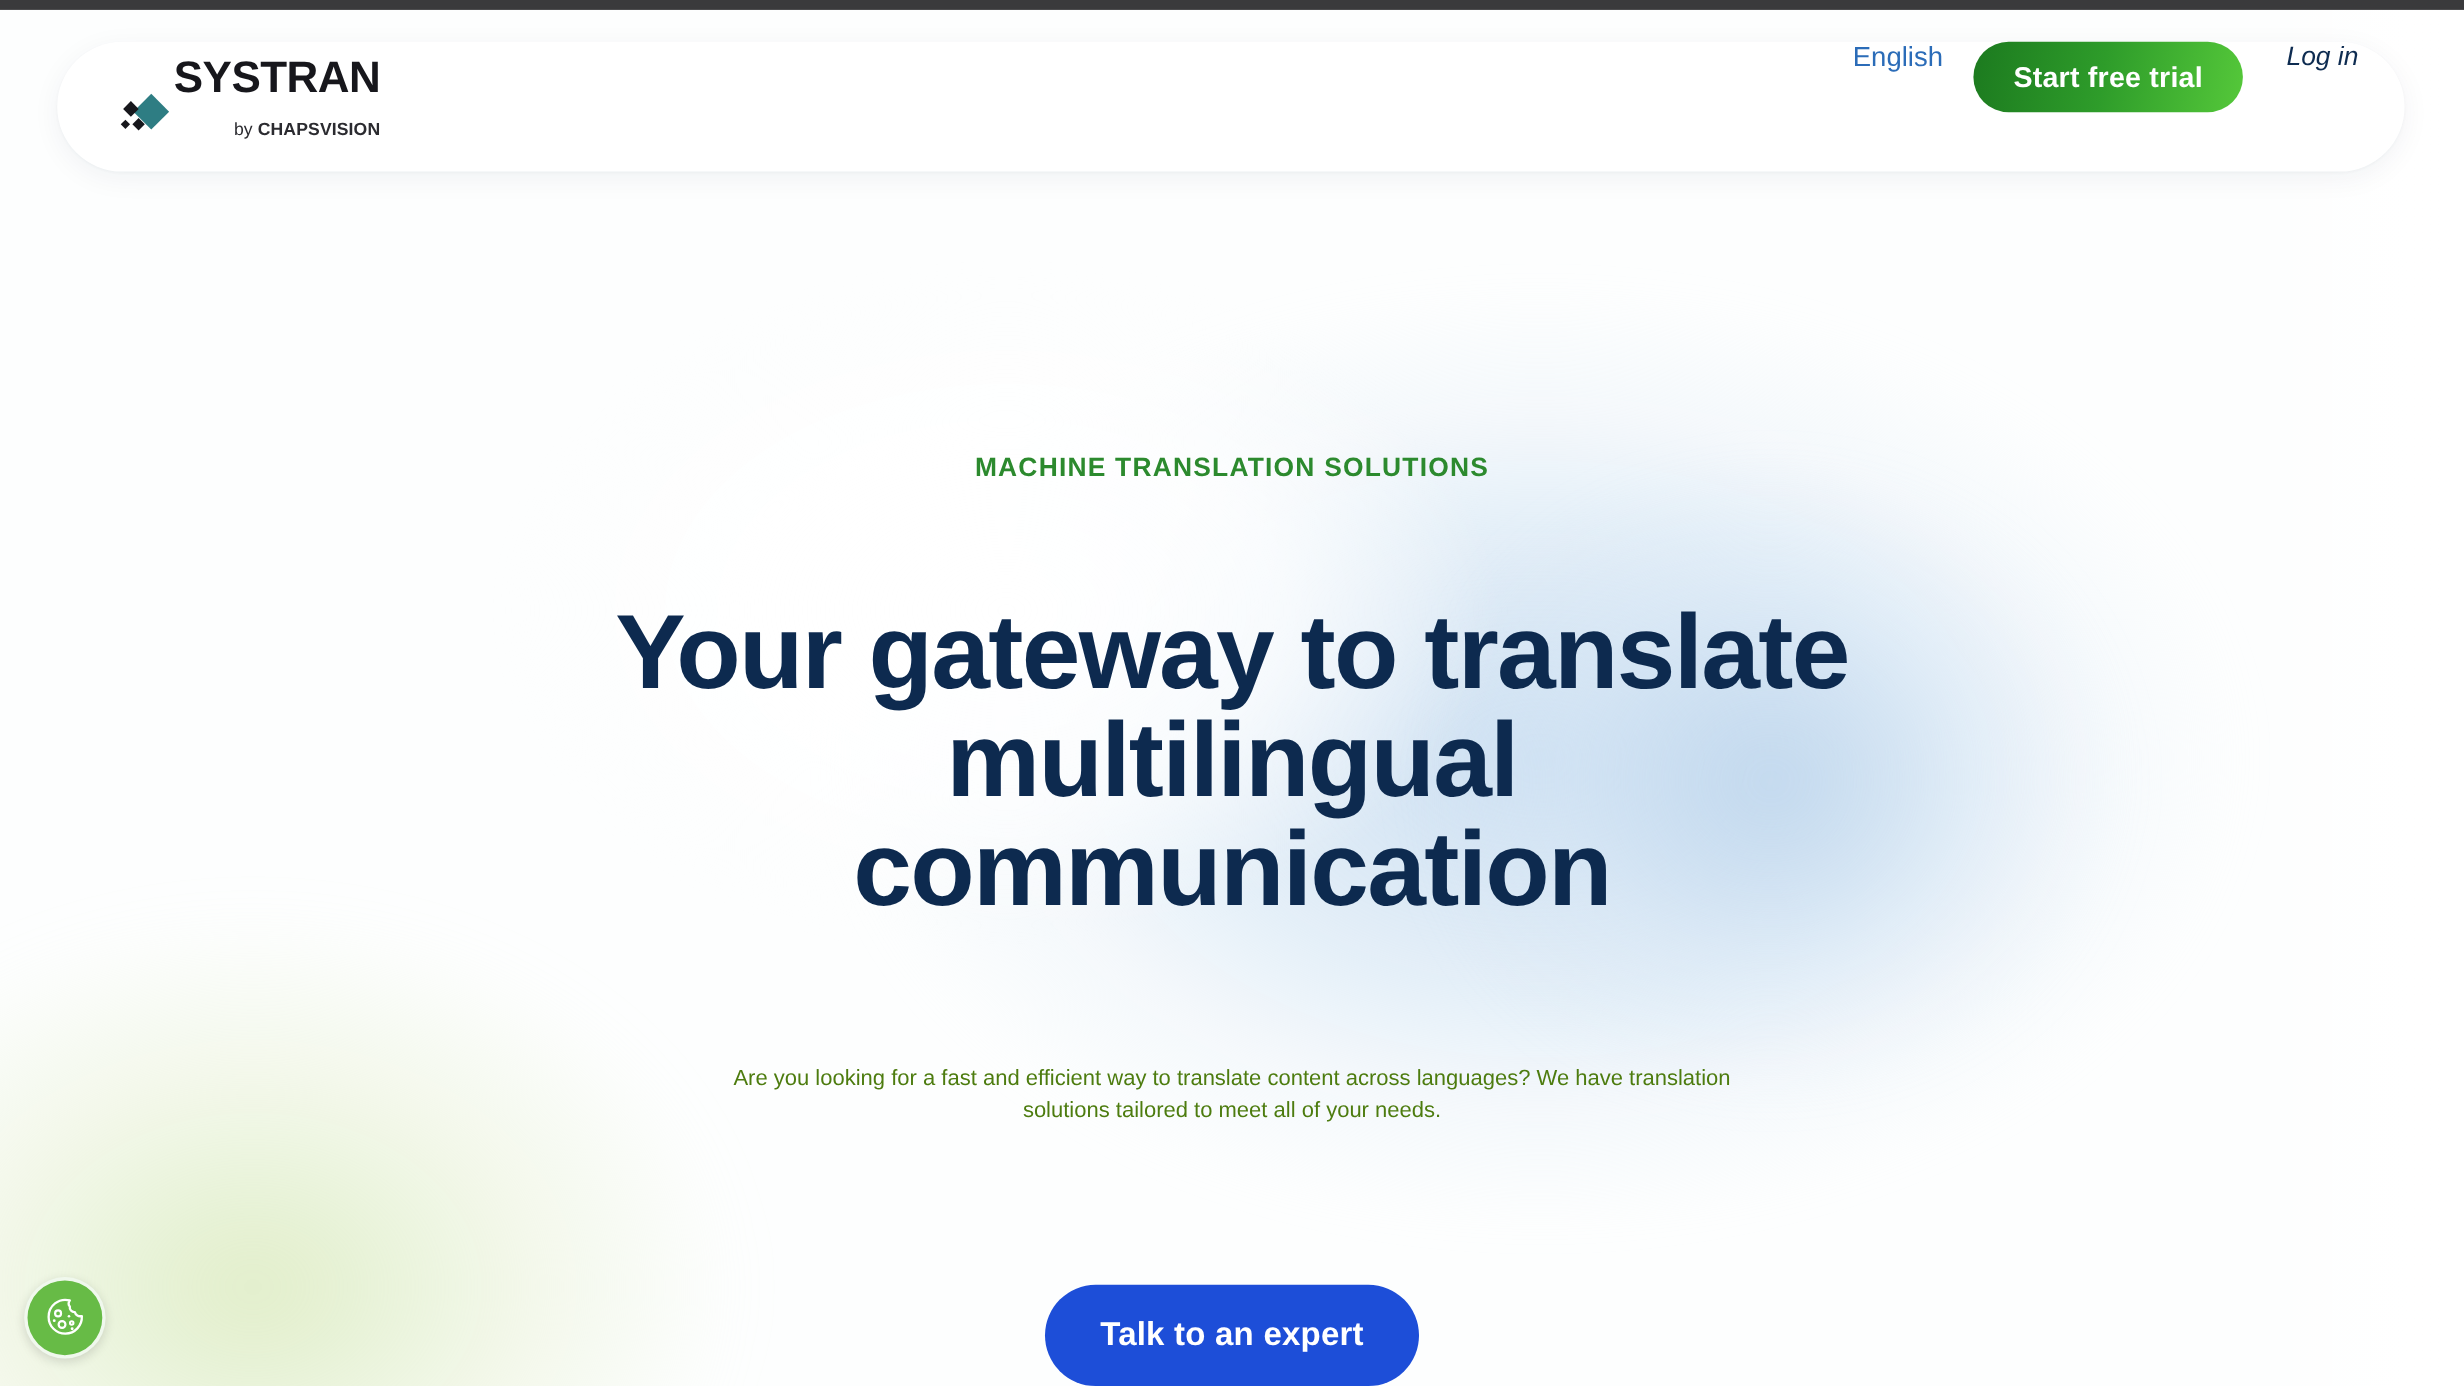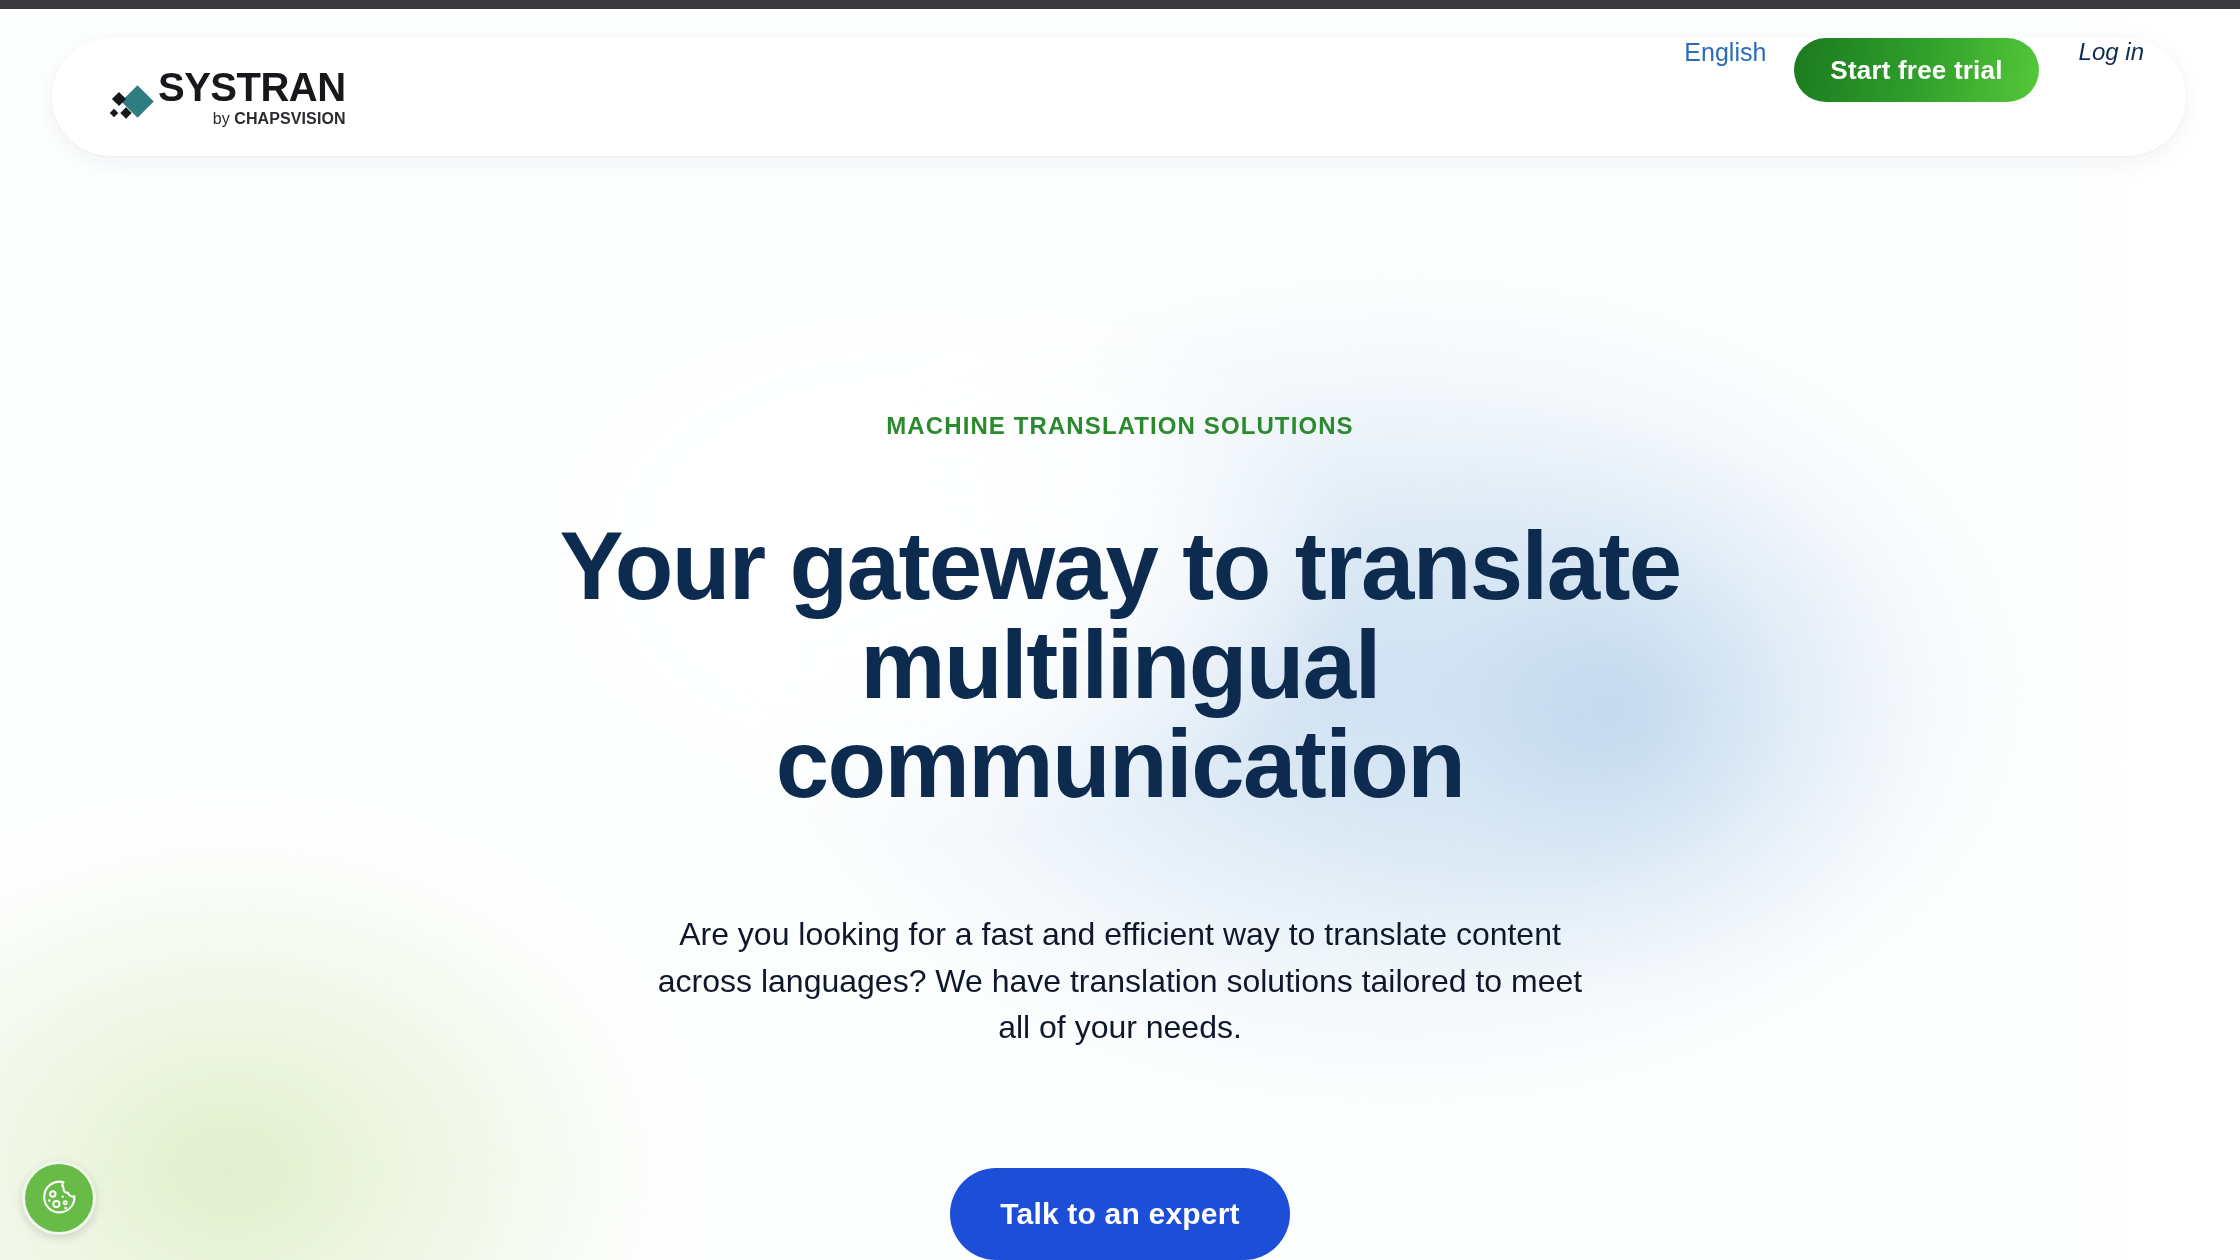--- a/index.html
+++ b/index.html
@@ -124,21 +124,21 @@
     width: 46px;
     height: 42px;
     margin-right: 2px;
     flex: none;
   }
   .dm { position: absolute; transform: rotate(45deg); }
   .dm-main { width: 23px; height: 23px; background: #2e7d83; left: 16px; top: 4px; }
   .dm-a { width: 10px; height: 10px; background: #17171c; left: 4px; top: 8px; }
   .dm-b { width: 8px;  height: 8px;  background: #17171c; left: 12px; top: 23px; }
   .dm-c { width: 6px;  height: 6px;  background: #17171c; left: 1px;  top: 24px; }
-  .logo-text-wrap { display: flex; flex-direction: column; align-items: flex-end; }
+  .logo-text-wrap { display: flex; flex-direction: column; align-items: flex-end; gap: 16px; }
   .logo-word {
     font-family: "Liberation Sans", sans-serif;
     font-weight: 700;
     font-size: 40px;
     letter-spacing: -0.5px;
     color: #17171c;
     line-height: 0.96;
   }
   .logo-sub {
     font-family: "Liberation Sans", sans-serif;
@@ -242,23 +242,23 @@
     line-height: 1.03;
     font-weight: 700;
     color: #0d2a4f;
     letter-spacing: -1.6px;
   }
 
   .subhead {
     margin-top: 42px;
     width: 940px;
     text-align: center;
-    font-size: 32px;
+    font-size: 20px;
     line-height: 1.45;
-    color: #0f172a;
+    color: #4d7c0f;
   }
 
   .cta-expert {
     margin-top: 62px;
     font-size: 30px;
     font-weight: 700;
     color: #ffffff;
     background: #1d4ed8;
     border: none;
     border-radius: 48px;

